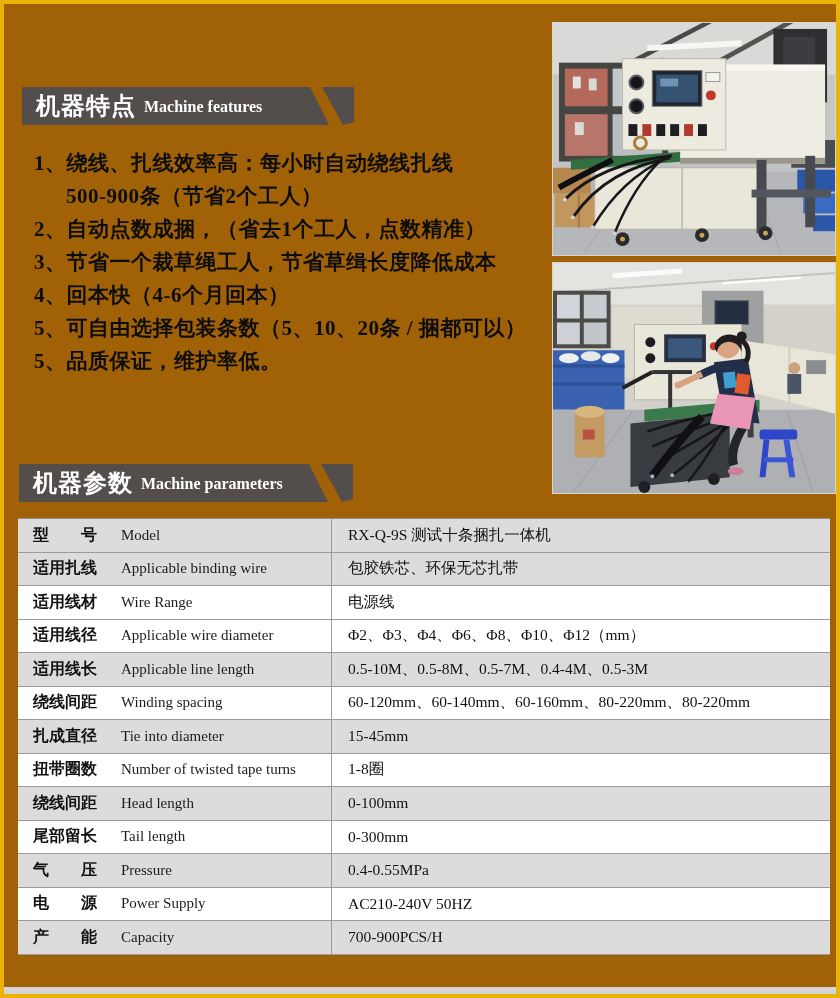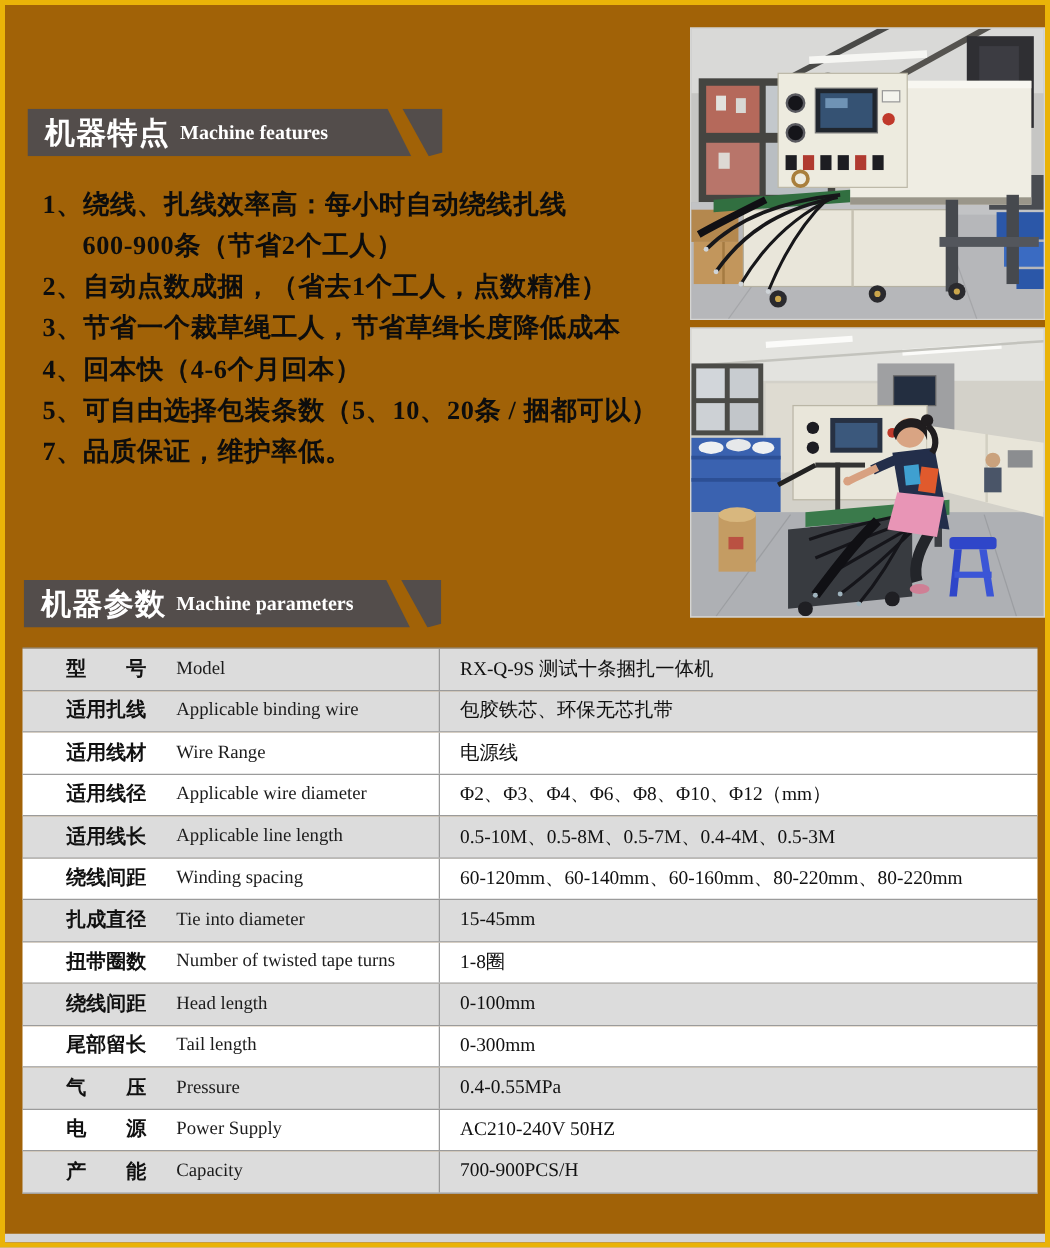--- a/index.html
+++ b/index.html
@@ -20,21 +20,21 @@
   .features{position:absolute;left:30px;top:143px;width:505px;font-size:21px;font-weight:600;letter-spacing:0.5px;}
   .features .line{height:33px;line-height:33px;white-space:nowrap;}
   .features .indent{padding-left:32px;}
   
   .photo{position:absolute;left:548px;width:284px;border:1px solid #d5d5d3;box-sizing:border-box;background:#c9c9c7;}
   #photo-top{top:18px;height:234px;}
   #photo-bottom{top:258px;height:232px;}
   .photo svg{display:block;width:100%;height:100%;}
   
   .ptable{position:absolute;left:14px;top:514px;width:812px;border-top:1px solid #8f8f8f;}
-  .trow{display:flex;height:33.5px;box-sizing:border-box;border-bottom:1px solid #9b9b9b;background:#ffffff;padding-left:20px;}
+  .trow{display:flex;height:33.5px;box-sizing:border-box;border-bottom:1px solid #9b9b9b;background:#ffffff;}
   .trow.stripe{background:#dcdcdc;}
   .cell-label{flex:0 0 313px;display:flex;align-items:center;padding-left:15px;box-sizing:border-box;}
   .cell-label .cn{font-size:16px;font-weight:700;min-width:68px;display:inline-block;color:#111;}
   .cell-label .en{font-size:15px;font-weight:400;margin-left:20px;color:#1c1c1c;white-space:nowrap;}
   .cell-value{flex:1;border-left:1px solid #9b9b9b;display:flex;align-items:center;padding-left:16px;font-size:15.5px;font-weight:500;color:#111;white-space:nowrap;}
   
   .bottom-strip{position:absolute;left:0;right:0;bottom:0;height:7px;background:#d5d5d5;}
 </style>
 </head>
 <body>
@@ -47,26 +47,26 @@
       <polygon points="300,0 332,0 332,35 321,38" fill="#534d4b"></polygon>
     </svg>
     <div class="txt">
       <span class="cn">机器特点</span>
       <span class="en">Machine features</span>
     </div>
   </div>
 
   <div class="features">
     <div class="line">1、绕线、扎线效率高：每小时自动绕线扎线</div>
-    <div class="line indent">600-900条（节省2个工人）</div>
+    <div class="line indent">500-900条（节省2个工人）</div>
     <div class="line">2、自动点数成捆，（省去1个工人，点数精准）</div>
     <div class="line">3、节省一个裁草绳工人，节省草缉长度降低成本</div>
     <div class="line">4、回本快（4-6个月回本）</div>
     <div class="line">5、可自由选择包装条数（5、10、20条 / 捆都可以）</div>
-    <div class="line">7、品质保证，维护率低。</div>
+    <div class="line">5、品质保证，维护率低。</div>
   </div>
 
   <div class="photo" id="photo-top">
     <svg viewBox="0 0 284 234" preserveAspectRatio="none">
       <rect width="284" height="234" fill="#c6c6c4"></rect>
 
       <g>
         <rect width="284" height="52" fill="#d9d9d7"></rect>
         <polygon points="150,0 160,0 60,52 50,52" fill="#4a4a48"></polygon>
         <polygon points="232,0 242,0 148,52 138,52" fill="#55534f"></polygon>

